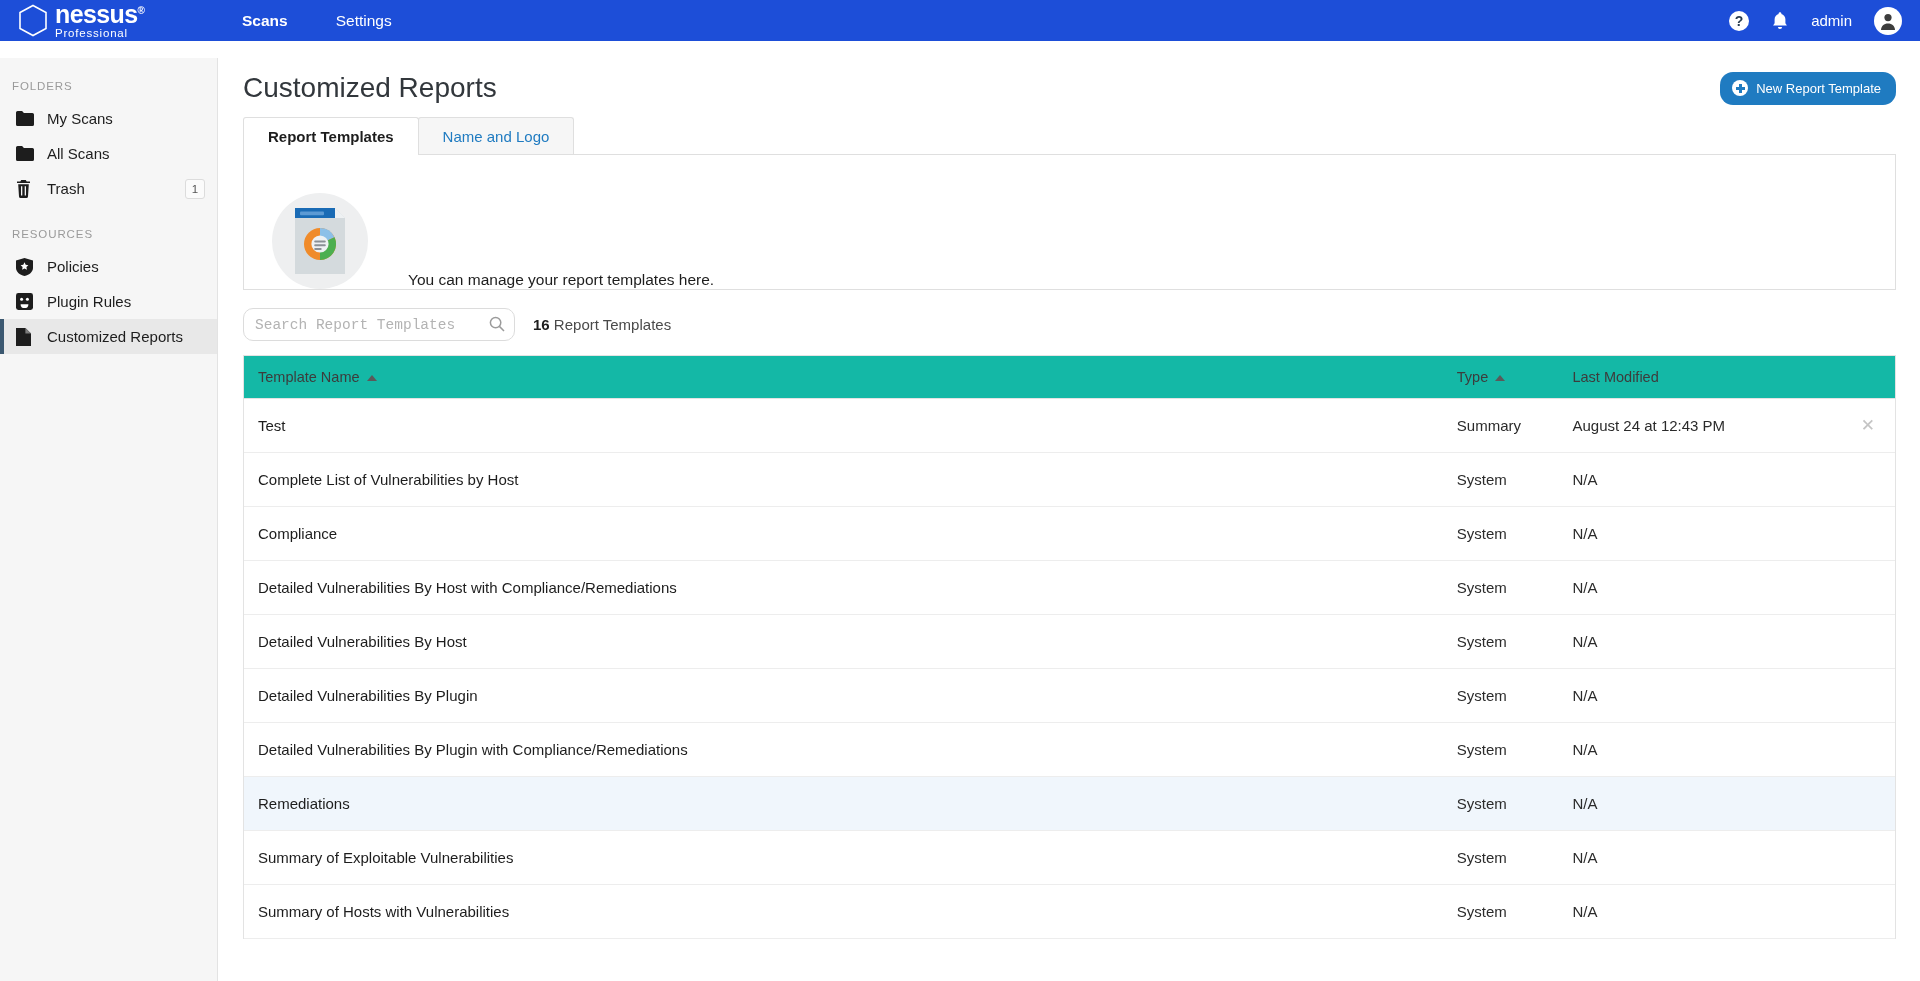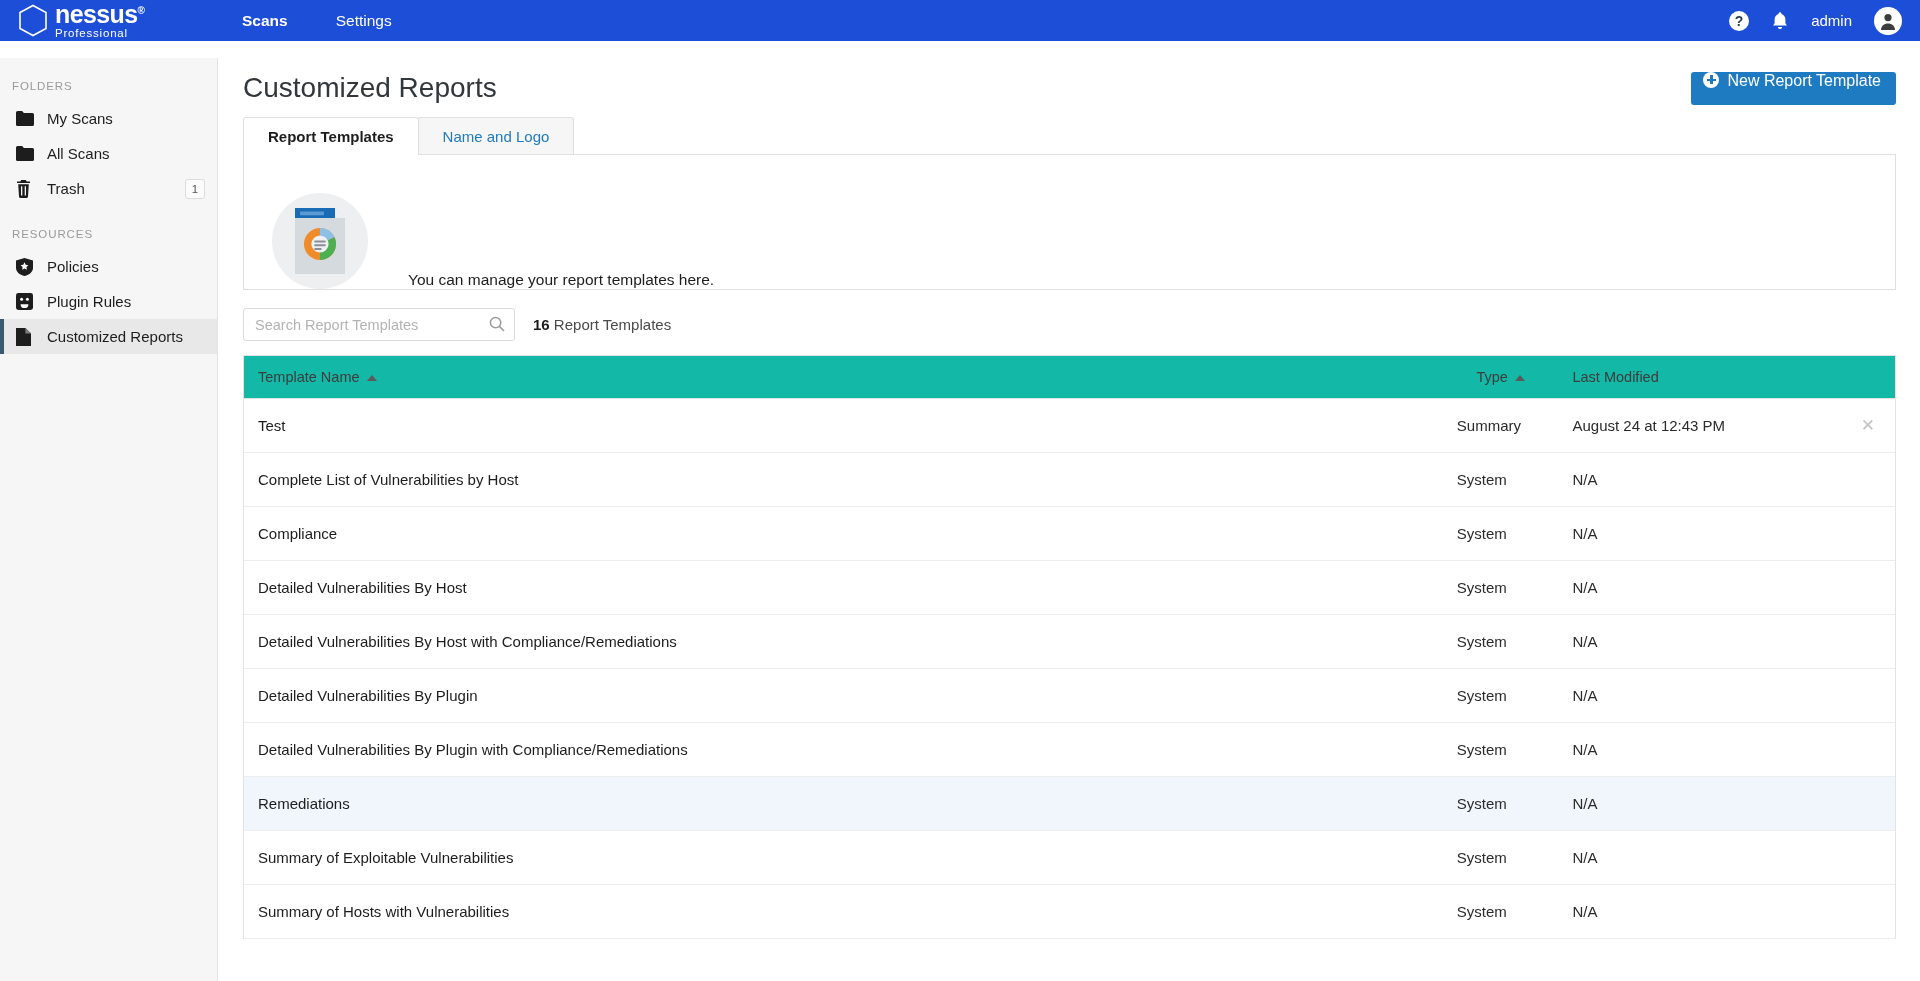--- a/index.html
+++ b/index.html
@@ -182,27 +182,27 @@
   .page-title {
     font-size: 28px;
     color: #32373c;
     font-weight: normal;
   }
   .btn-primary {
     margin-left: auto;
     background: #1f7bc1;
     color: #ffffff;
     border: none;
-    border-radius: 3px;
-    font-size: 16px;
+    border-radius: 13px;
+    font-size: 13px;
     font-family: "Liberation Sans", sans-serif;
     height: 33px;
     padding: 0 15px 0 12px;
     display: flex;
-    align-items: flex-start;
+    align-items: center;
     gap: 8px;
     cursor: pointer;
     white-space: nowrap;
   }
   .plus-circle {
     width: 16px; height: 16px;
     border-radius: 50%;
     background: #ffffff;
     position: relative;
     flex: 0 0 16px;
@@ -280,24 +280,24 @@
     padding: 18px 24px 14px 24px;
   }
   .search-box {
     position: relative;
     width: 272px;
     height: 33px;
   }
   .search-box input {
     width: 272px; height: 33px;
     border: 1px solid #dcdcdc;
-    border-radius: 3px;
+    border-radius: 10px;
     padding: 0 34px 0 11px;
     font-size: 14.5px;
-    font-family: Liberation Sans, sans-serif;
+    font-family: Liberation Mono, monospace;
     color: #333;
     outline: none;
     background: #ffffff;
   }
   .search-box input::placeholder { color: #b3b3b3; }
   .search-ico {
     position: absolute;
     right: 10px; top: 8px;
     pointer-events: none;
   }
@@ -321,21 +321,21 @@
     border-bottom: 1px solid #e3e3e3;
     font-size: 14.5px;
     font-weight: normal;
     color: #3c3c3c;
     text-align: left;
     height: 42px;
     padding: 0 14px;
     white-space: nowrap;
   }
   th.col-name { width: 1140px; }
-  th.col-type { width: 110px; text-align: center; }
+  th.col-type { width: 110px; }
   th.col-mod  { width: 260px; }
   th.col-act  { width: 60px; }
   .sort-caret {
     display: inline-block;
     margin-left: 7px;
     width: 0; height: 0;
     border-left: 5px solid transparent;
     border-right: 5px solid transparent;
     border-bottom: 6px solid #5a5a5a;
     vertical-align: middle;
@@ -549,27 +549,27 @@
           <td class="cell-mod">N/A</td>
           <td class="cell-act"></td>
         </tr>
         <tr>
           <td>Compliance</td>
           <td class="cell-type">System</td>
           <td class="cell-mod">N/A</td>
           <td class="cell-act"></td>
         </tr>
         <tr>
+          <td>Detailed Vulnerabilities By Host with Compliance/Remediations</td>
+          <td class="cell-type">System</td>
+          <td class="cell-mod">N/A</td>
+          <td class="cell-act"></td>
+        </tr>
+        <tr>
           <td>Detailed Vulnerabilities By Host</td>
-          <td class="cell-type">System</td>
-          <td class="cell-mod">N/A</td>
-          <td class="cell-act"></td>
-        </tr>
-        <tr>
-          <td>Detailed Vulnerabilities By Host with Compliance/Remediations</td>
           <td class="cell-type">System</td>
           <td class="cell-mod">N/A</td>
           <td class="cell-act"></td>
         </tr>
         <tr>
           <td>Detailed Vulnerabilities By Plugin</td>
           <td class="cell-type">System</td>
           <td class="cell-mod">N/A</td>
           <td class="cell-act"></td>
         </tr>

